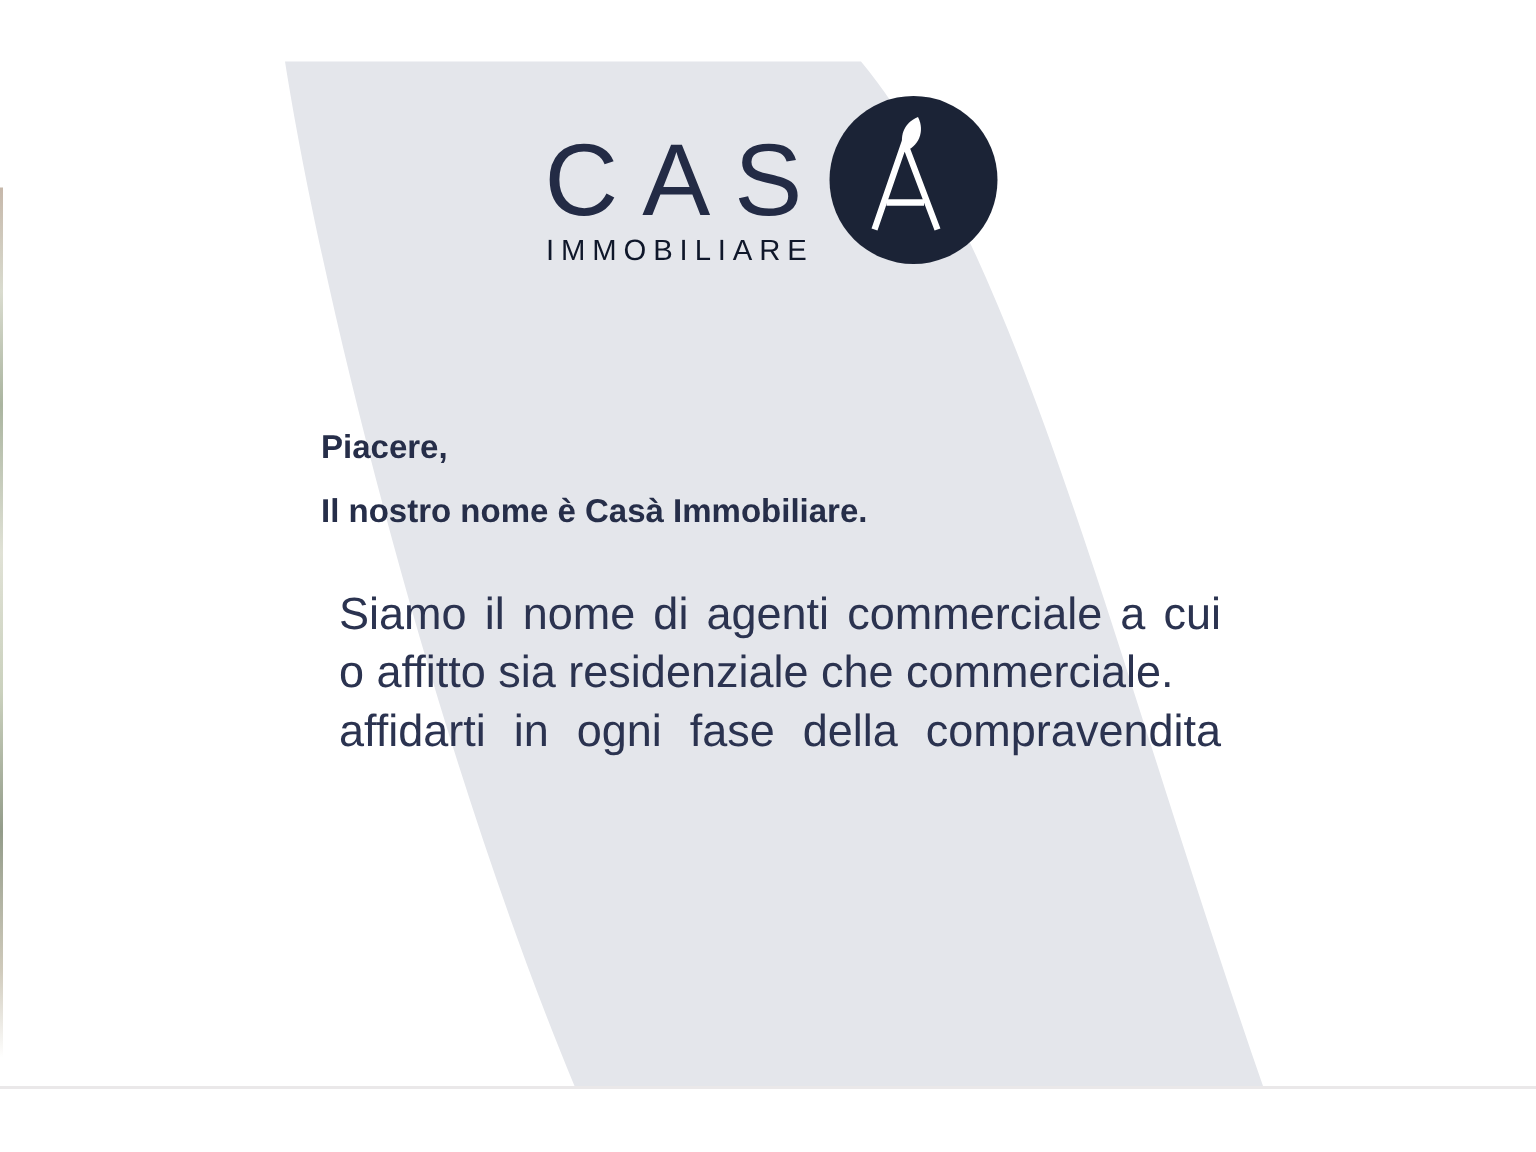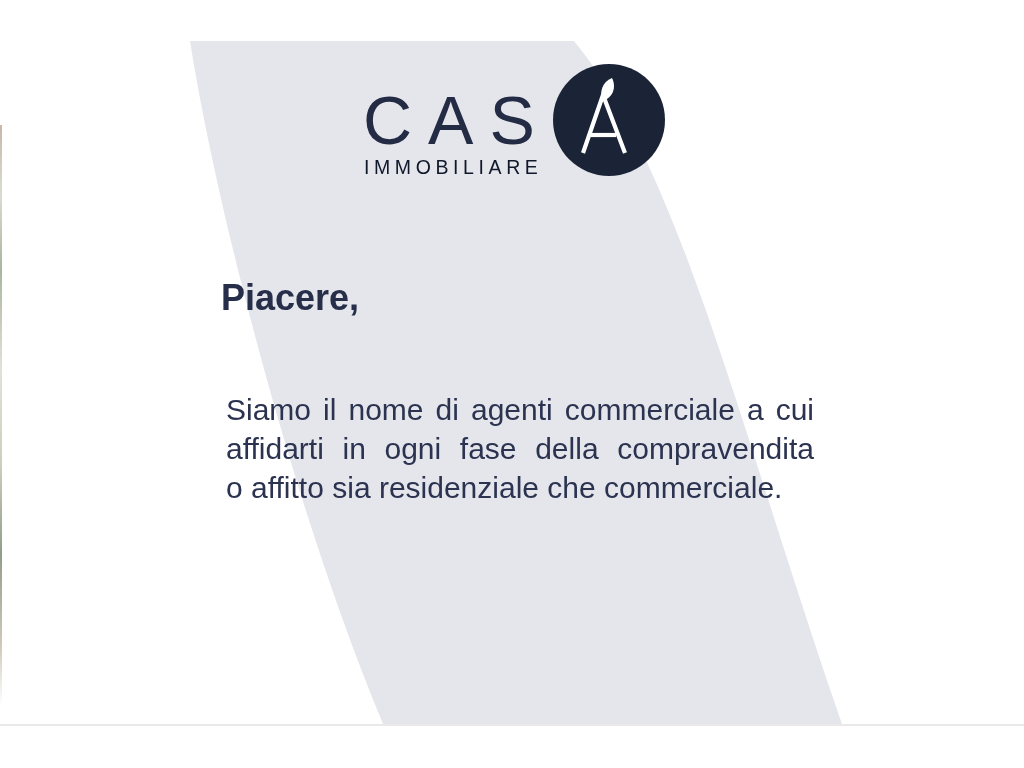--- a/index.html
+++ b/index.html
@@ -27,22 +27,22 @@
     letter-spacing:16px;color:#232b45;white-space:nowrap;
   }
   .logo-subtitle{
     position:absolute;left:364px;top:158px;
     font-size:19.5px;line-height:1;font-weight:400;
     letter-spacing:4.6px;color:#0f172a;white-space:nowrap;
   }
   .logo-badge{position:absolute;left:548px;top:59px;width:122px;height:122px;}
   
   .heading{
-    position:absolute;left:221px;top:276px;width:610px;
-    font-size:36px;line-height:43px;font-weight:700;color:#262e49;
+    position:absolute;left:214px;top:276px;width:610px;
+    font-size:22px;line-height:43px;font-weight:700;color:#262e49;
   }
   
   .bodytext{
     position:absolute;left:226px;top:390px;width:588px;
     font-size:30px;line-height:39px;font-weight:400;color:#2b3350;
   }
   .bodytext .line{text-align:justify;}
   .bodytext .line.stretch{text-align-last:justify;}
   .bodytext b{font-weight:400;}
 </style>
@@ -66,21 +66,22 @@
     <circle cx="609" cy="120" r="56" fill="#1b2336"></circle>
 
     <polyline points="583,153 603,95 625,153" fill="none" stroke-width="4.2" stroke-linejoin="miter" stroke="#ffffff"></polyline>
     <line x1="591" y1="135" x2="616" y2="135" stroke-width="4.2" stroke="#ffffff"></line>
 
     <path d="M603 101 C599 92 602 82 612 78 C617 88 612 98 603 101 Z" fill="#ffffff"></path>
   </svg>
 
   <div class="heading">
     <div>Piacere,</div>
+    <div>Il nostro nome è Casà Immobiliare.</div>
   </div>
 
   <div class="bodytext">
     <div class="line stretch"><span>Siamo il nome di </span><b>agenti</b><span> commerciale a cui</span></div>
+    <div class="line"><span>o </span><b>affitto</b><span> sia residenziale che commerciale.</span></div>
     <div class="line stretch"><span>affidarti in ogni fase della </span><b>compravendita</b><span></span></div>
-    <div class="line"><span>o </span><b>affitto</b><span> sia residenziale che commerciale.</span></div>
   </div>
 
 </div>
 
 </body></html>

